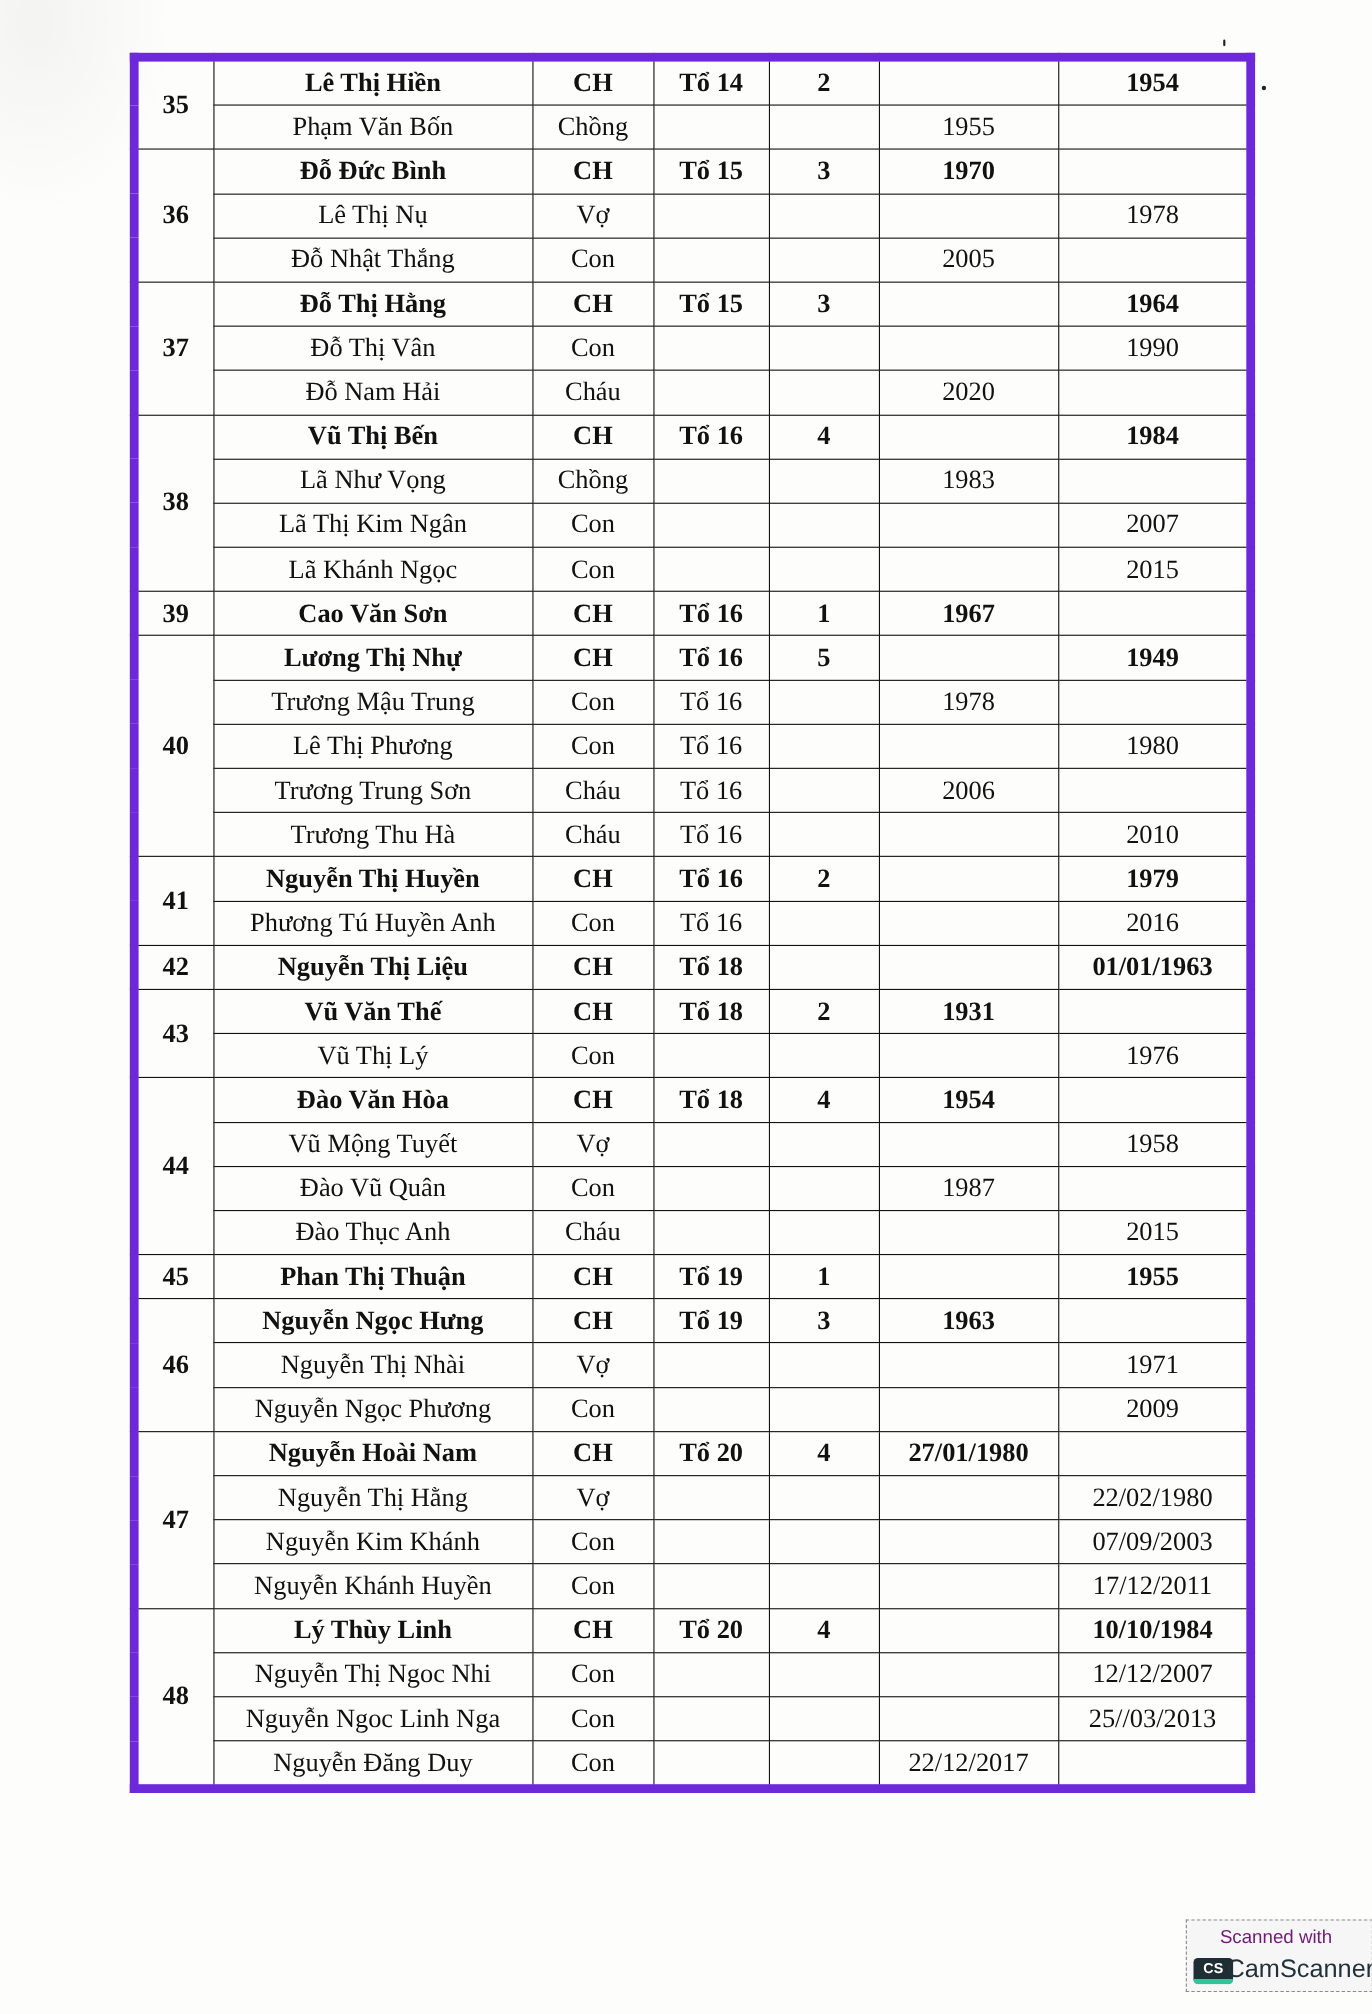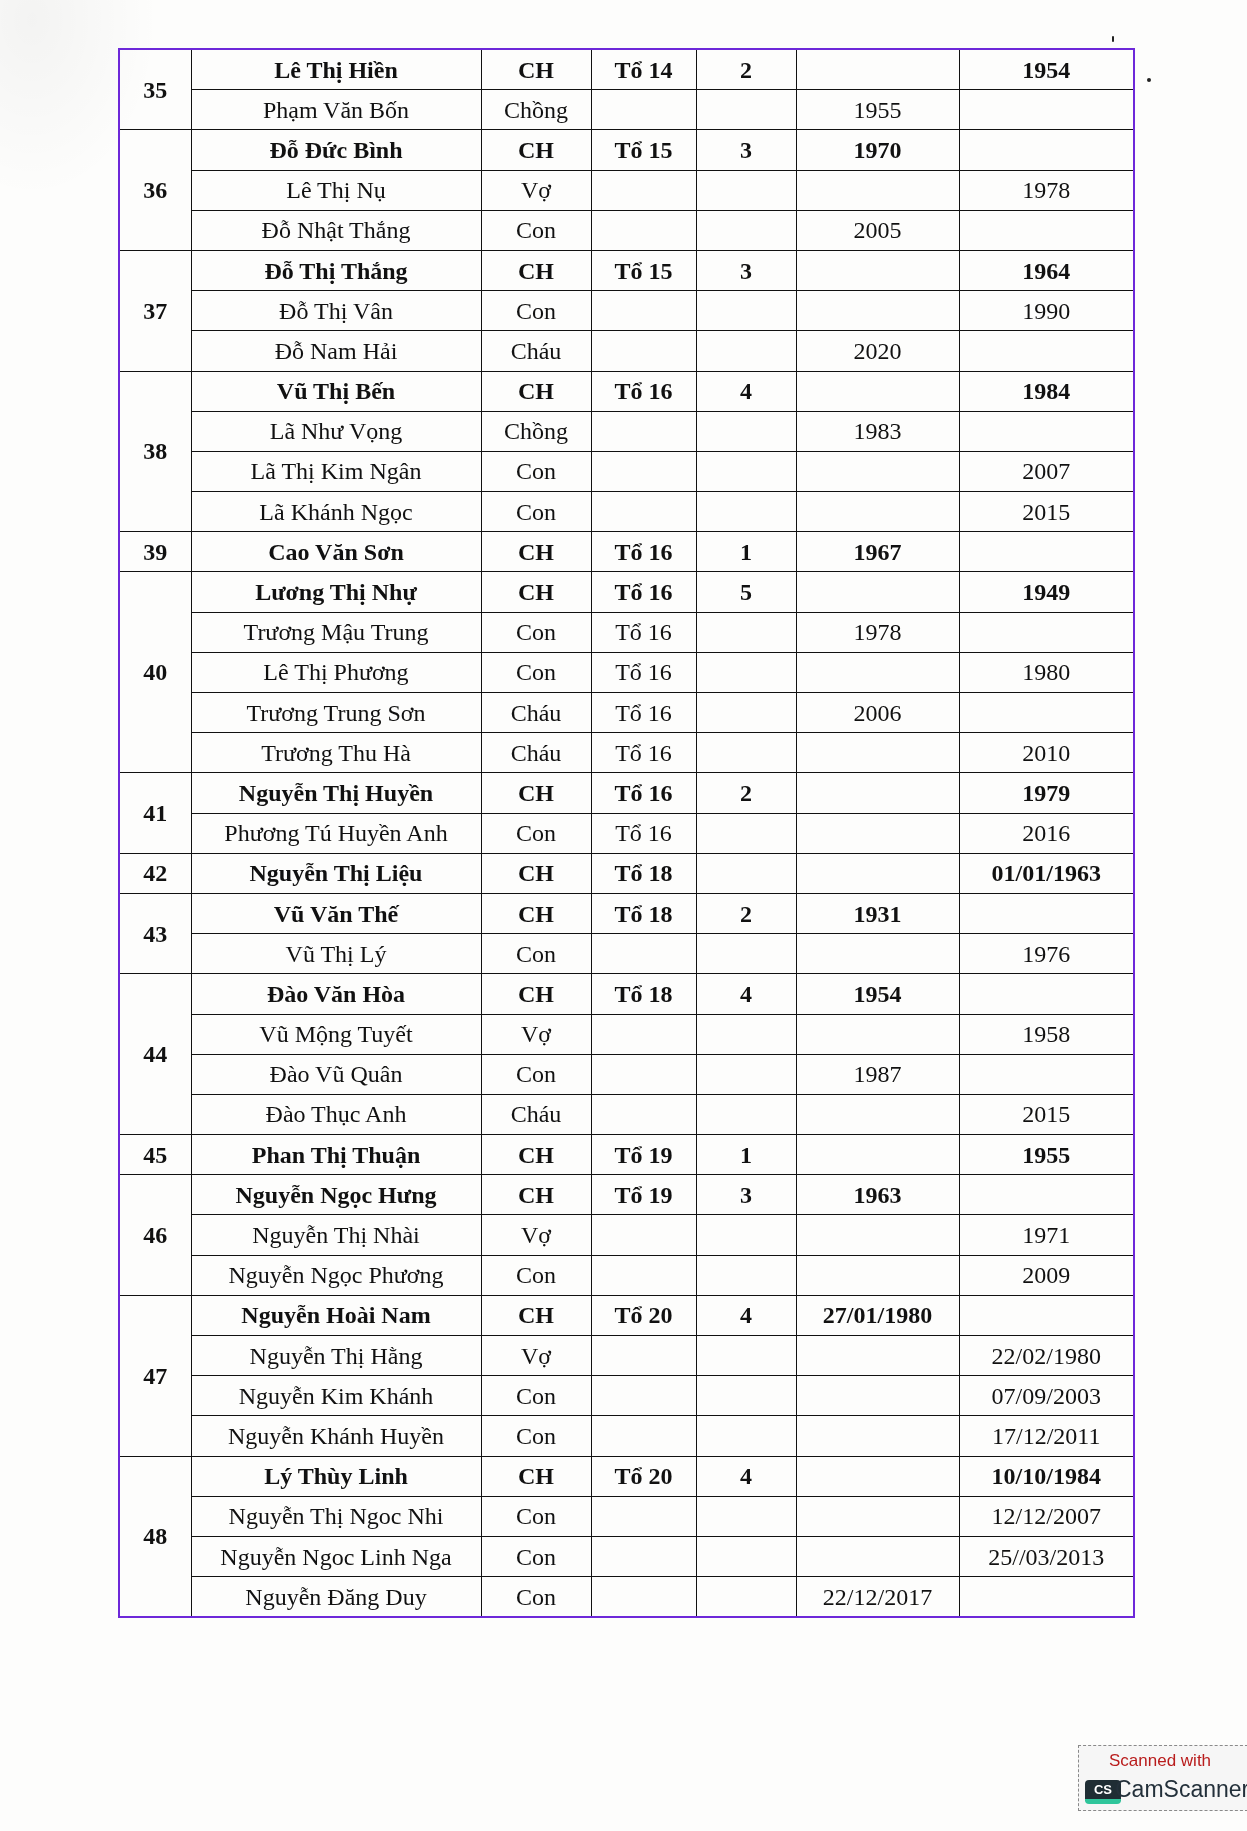--- a/index.html
+++ b/index.html
@@ -5,38 +5,38 @@
   html, body { margin:0; padding:0; }
   body {
     width:1247px; height:1831px; background:#fdfdfc; position:relative; overflow:hidden;
     font-family:"Liberation Serif","DejaVu Serif",serif; color:#111;
   }
   .page-shade { position:absolute; left:0; top:0; width:160px; height:200px;
     background:radial-gradient(ellipse at 20% 10%, rgba(0,0,0,0.04), rgba(0,0,0,0) 70%); }
   table.household {
     position:absolute; left:118px; top:48px; width:1015px;
     border-collapse:collapse; table-layout:fixed;
-    border:2px solid #6d28d9;
+    border:8px solid #6d28d9;
     padding-left:44px;
   }
   table.household td {
     border:1.6px solid #111; height:39.2px; padding:0; font-size:24px;
     line-height:1; vertical-align:middle; text-align:center;
   }
   td.stt { font-weight:bold; font-size:24px; }
   td.name { text-align:left; padding-left:4px; padding-top:6px; white-space:nowrap; }
   td.rel, td.to, td.cnt, td.ya, td.yb { padding-top:2px; }
   tr.head td.name, tr.head td.rel, tr.head td.to, tr.head td.cnt, tr.head td.ya.bold, tr.head td.yb.bold { font-weight:bold; }
   .bold { font-weight:bold; }
   .stamp {
     position:absolute; left:1078px; top:1745px; width:170px; height:66px;
     border:1px dashed #8a8a8a; background:#f6f6f6; box-sizing:border-box;
     font-family:"Liberation Sans","DejaVu Sans",sans-serif;
   }
-  .stamp .l1 { position:absolute; left:30px; top:5px; font-size:17px; color:#b91c1c; }
+  .stamp .l1 { position:absolute; left:30px; top:5px; font-size:17px; color:#701a75; }
   .stamp .logo { position:absolute; left:6px; top:34px; width:36px; height:24px; border-radius:4px;
     background:#1f2d34; border-bottom:5px solid #2fc59b; box-sizing:border-box;
     color:#fff; font-size:13px; font-weight:bold; text-align:center; line-height:19px; }
   .stamp .l2 { position:absolute; left:36px; top:30px; font-size:23px; color:#23303a; font-weight:500; }
   .mark { position:absolute; background:#222; border-radius:50%; }
 </style>
 </head>
 <body>
 
 <div class="page-shade"></div>
@@ -89,21 +89,21 @@
       <tr>
         <td class="name">Đỗ Nhật Thắng</td>
         <td class="rel">Con</td>
         <td class="to"></td>
         <td class="cnt"></td>
         <td class="ya">2005</td>
         <td class="yb"></td>
       </tr>
       <tr class="head">
         <td class="stt" rowspan="3">37</td>
-        <td class="name">Đỗ Thị Thắng</td>
+        <td class="name">Đỗ Thị Hằng</td>
         <td class="rel">CH</td>
         <td class="to">Tổ 15</td>
         <td class="cnt">3</td>
         <td class="ya bold"></td>
         <td class="yb bold">1964</td>
       </tr>
       <tr>
         <td class="name">Đỗ Thị Vân</td>
         <td class="rel">Con</td>
         <td class="to"></td>

